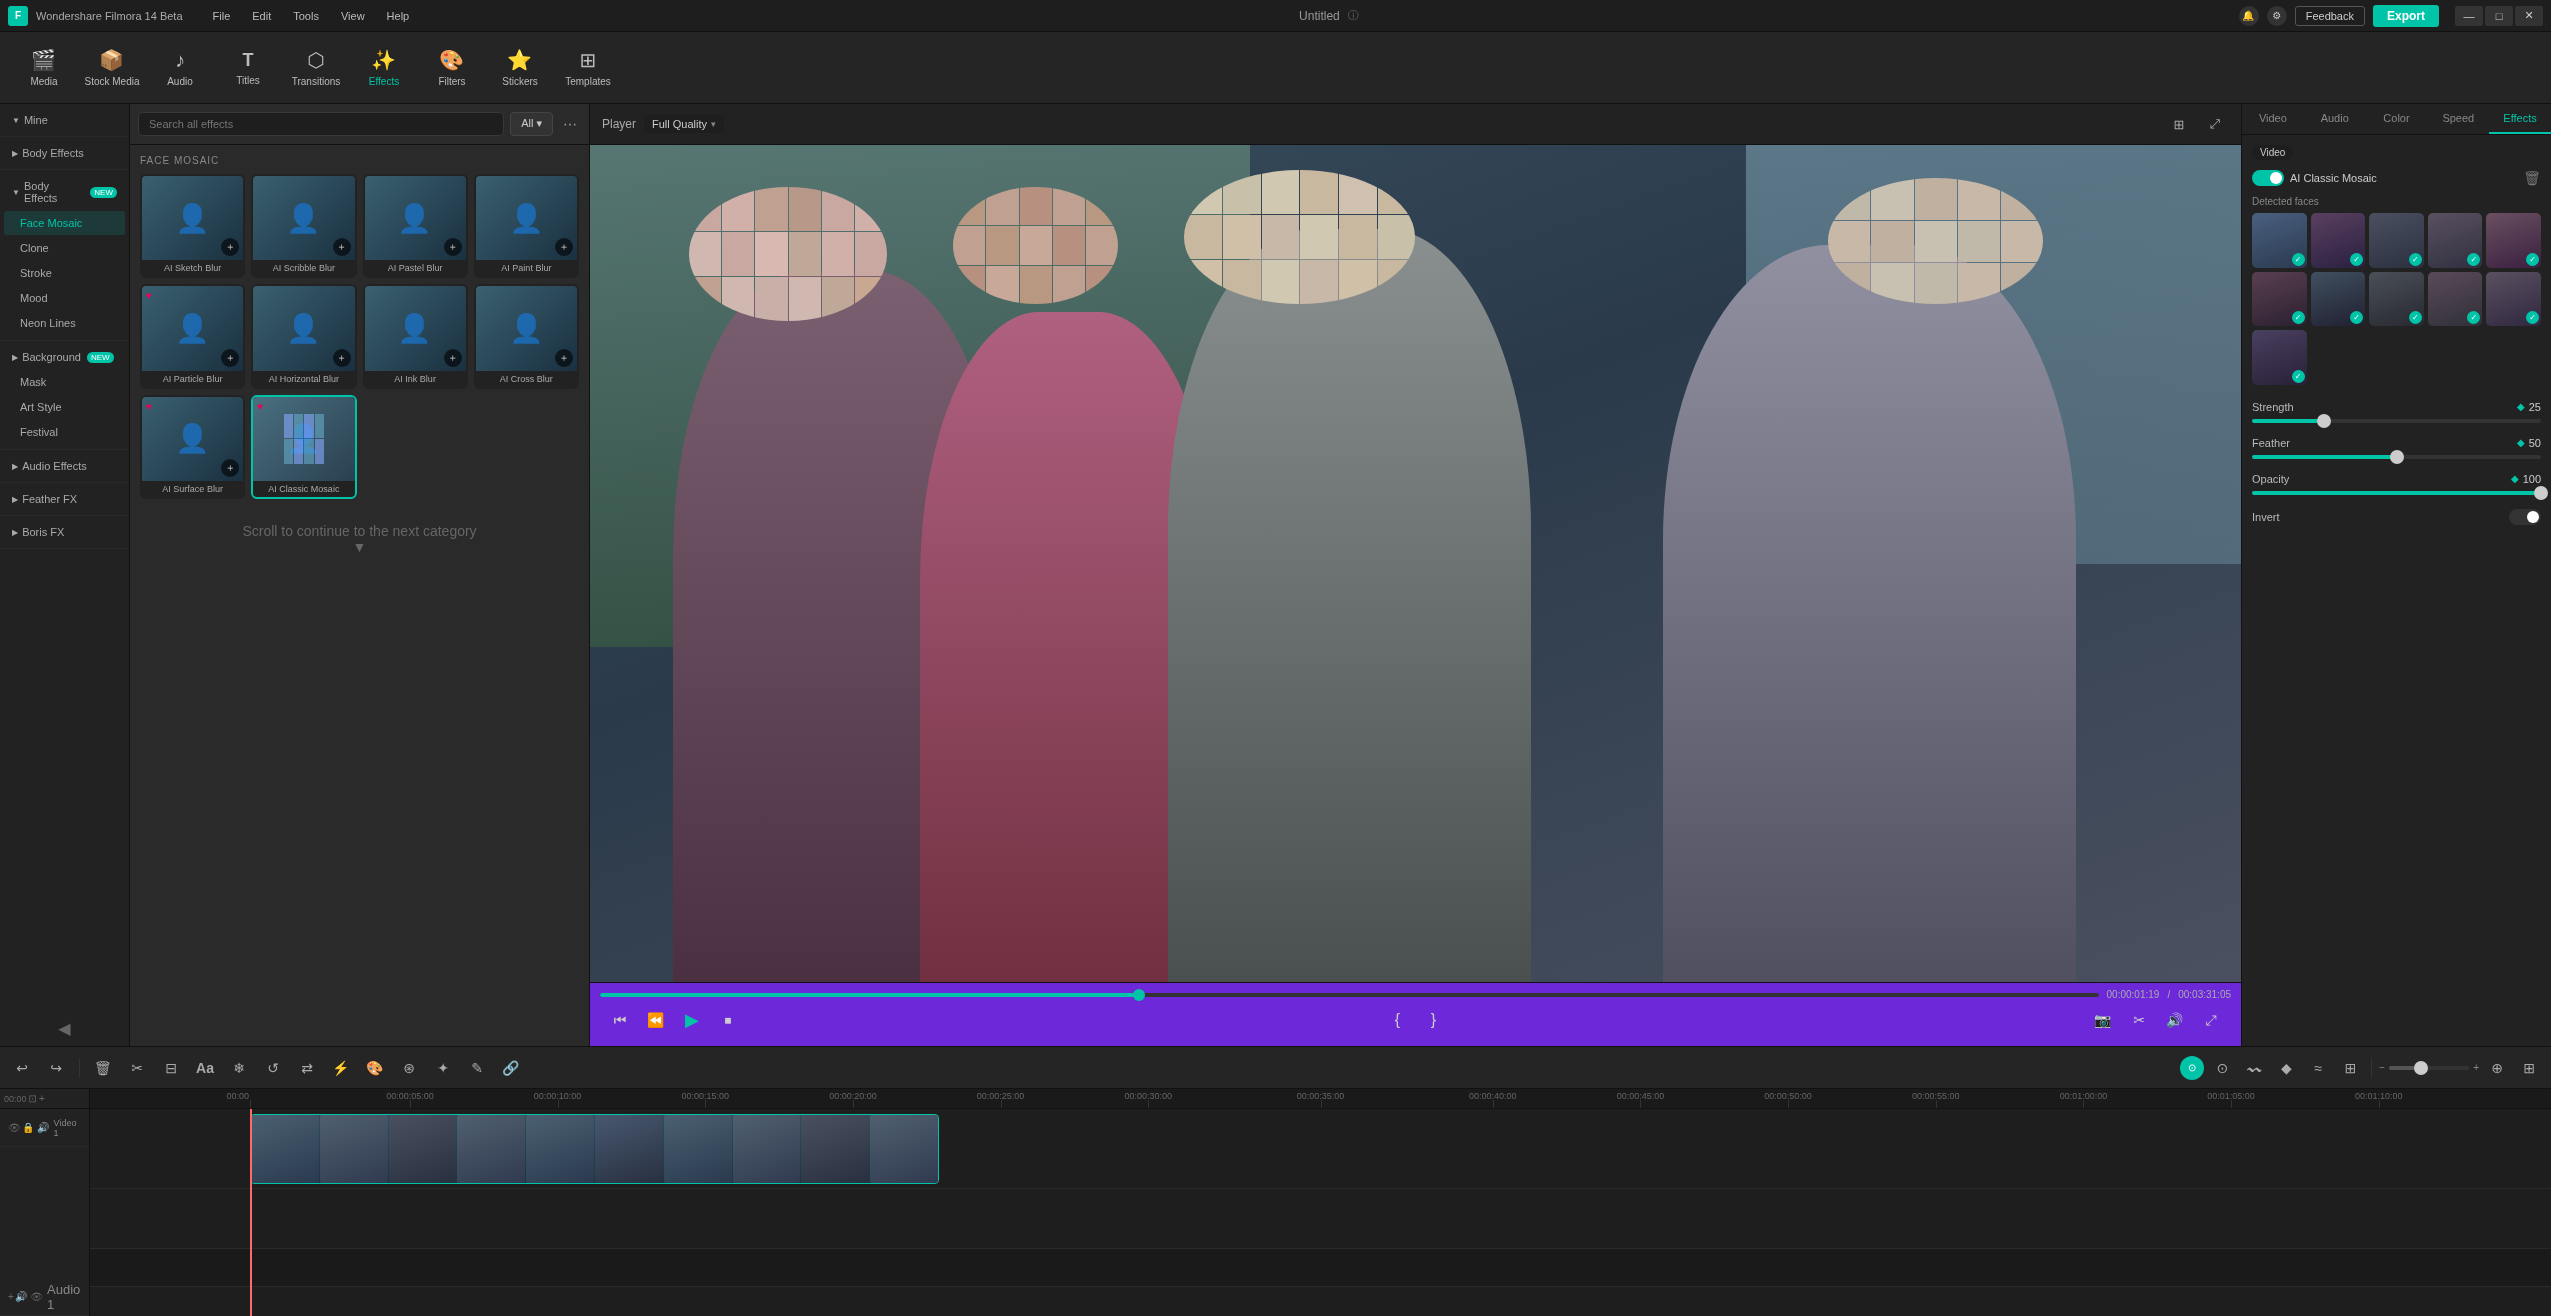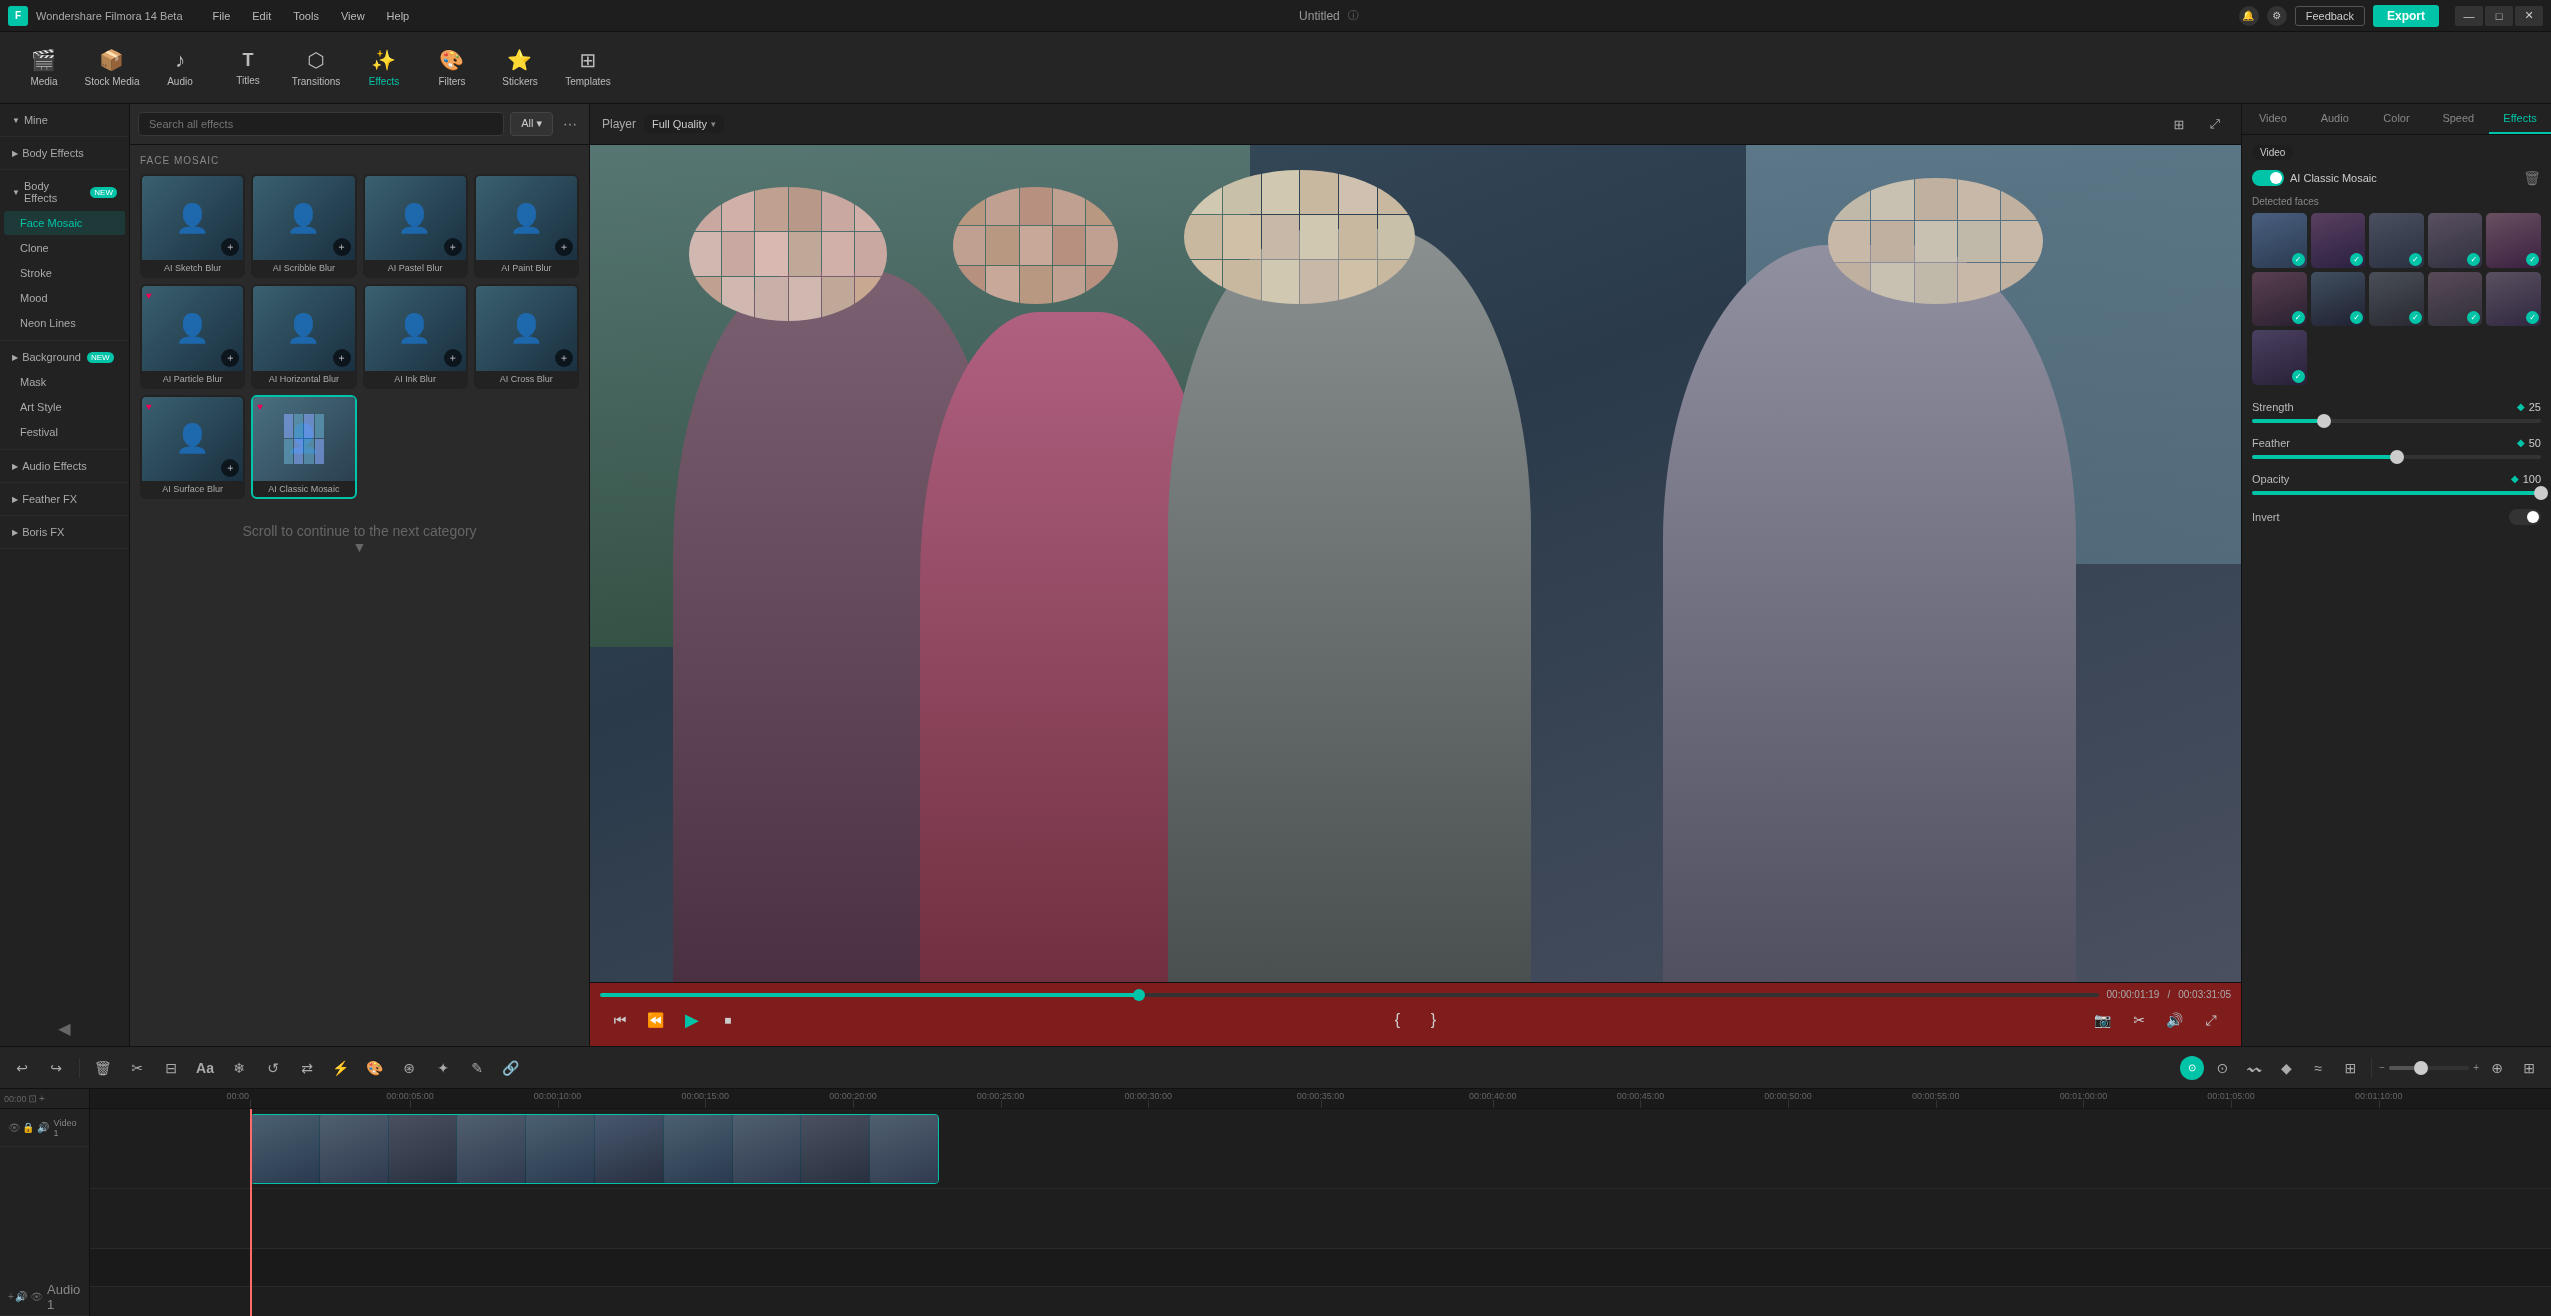--- a/index.html
+++ b/index.html
@@ -60,21 +60,21 @@
     .effect-thumb { width: 100%; aspect-ratio: 1.2; background: linear-gradient(135deg, #2a5060 0%, #1a3545 100%); position: relative; overflow: hidden; display: flex; align-items: center; justify-content: center; }
     .effect-name { font-size: 9px; color: #aaa; padding: 3px 5px; text-align: center; white-space: nowrap; overflow: hidden; text-overflow: ellipsis; }
     .effect-fav { position: absolute; top: 4px; left: 4px; color: #e05; font-size: 10px; }
     .effect-add { position: absolute; bottom: 4px; right: 4px; width: 18px; height: 18px; background: rgba(0,0,0,0.6); border-radius: 50%; display: flex; align-items: center; justify-content: center; font-size: 10px; color: #ccc; }
     .scroll-hint { text-align: center; color: #666; font-size: 14px; padding: 8px; }
 
     
     #preview-area { flex: 1; background: #1a1a1a; display: flex; flex-direction: column; }
     #preview-header { display: flex; align-items: center; padding: 6px 12px; background: #222; border-bottom: 1px solid #111; gap: 8px; }
     #preview-content { flex: 1; background: #000; position: relative; overflow: hidden; }
-    #preview-footer { padding: 6px 10px; background: #7f1d1d; border-top: 1px solid #111; }
+    #preview-footer { padding: 6px 10px; background: #6d28d9; border-top: 1px solid #111; }
     .time-bar { display: flex; align-items: center; gap: 8px; }
     .time-progress { flex: 1; height: 4px; background: #333; border-radius: 2px; position: relative; cursor: pointer; }
     .time-fill { height: 100%; background: linear-gradient(to right, #00c4a7, #00c4a7); border-radius: 2px; width: 36%; }
     .time-thumb { position: absolute; top: -4px; width: 12px; height: 12px; background: #00c4a7; border-radius: 50%; left: 36%; transform: translateX(-50%); }
     .time-text { color: #aaa; font-size: 10px; white-space: nowrap; }
     .preview-controls { display: flex; align-items: center; justify-content: center; gap: 8px; padding: 6px; }
     .ctrl-btn { background: none; border: none; color: #ccc; cursor: pointer; font-size: 14px; width: 28px; height: 28px; display: flex; align-items: center; justify-content: center; border-radius: 4px; }
 
     
     #right-panel { width: 310px; background: #222; border-left: 1px solid #111; display: flex; flex-direction: column; }

